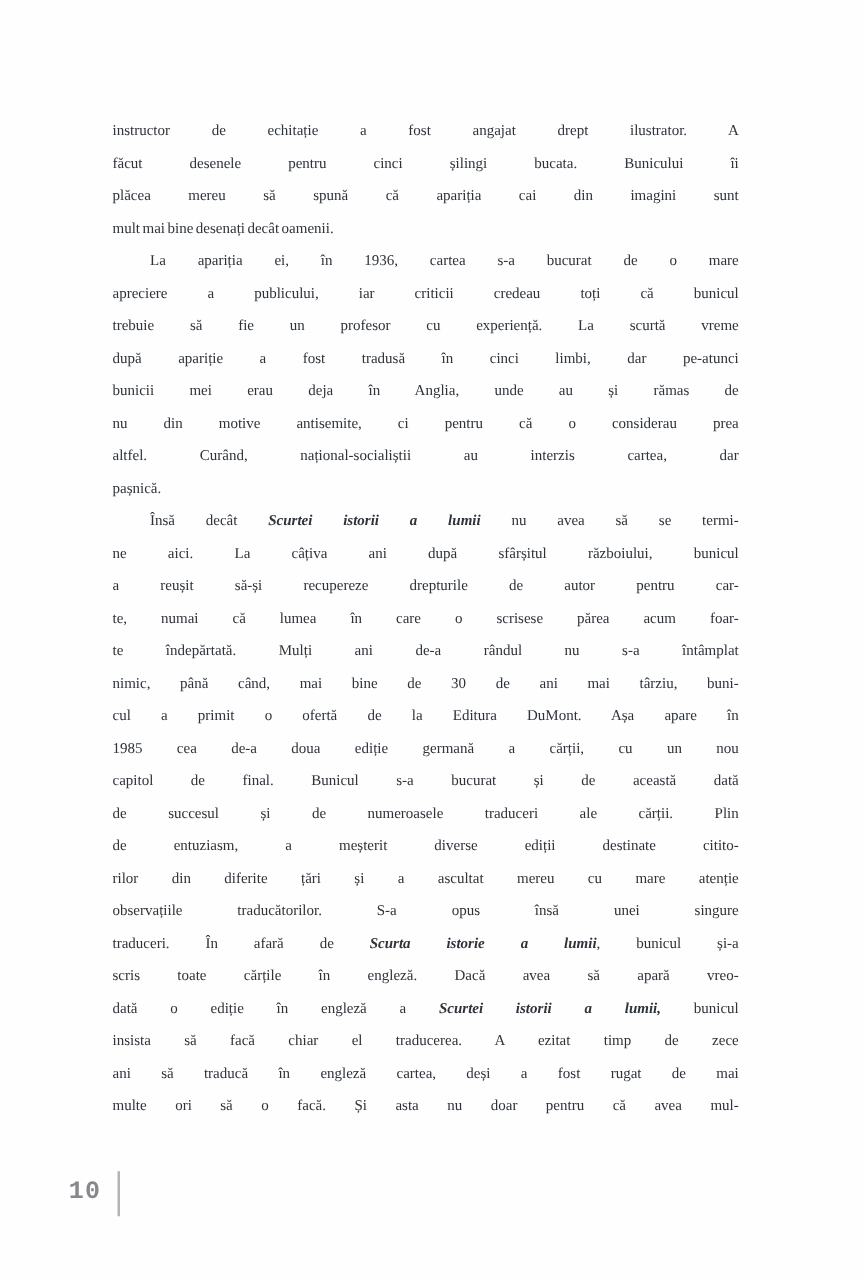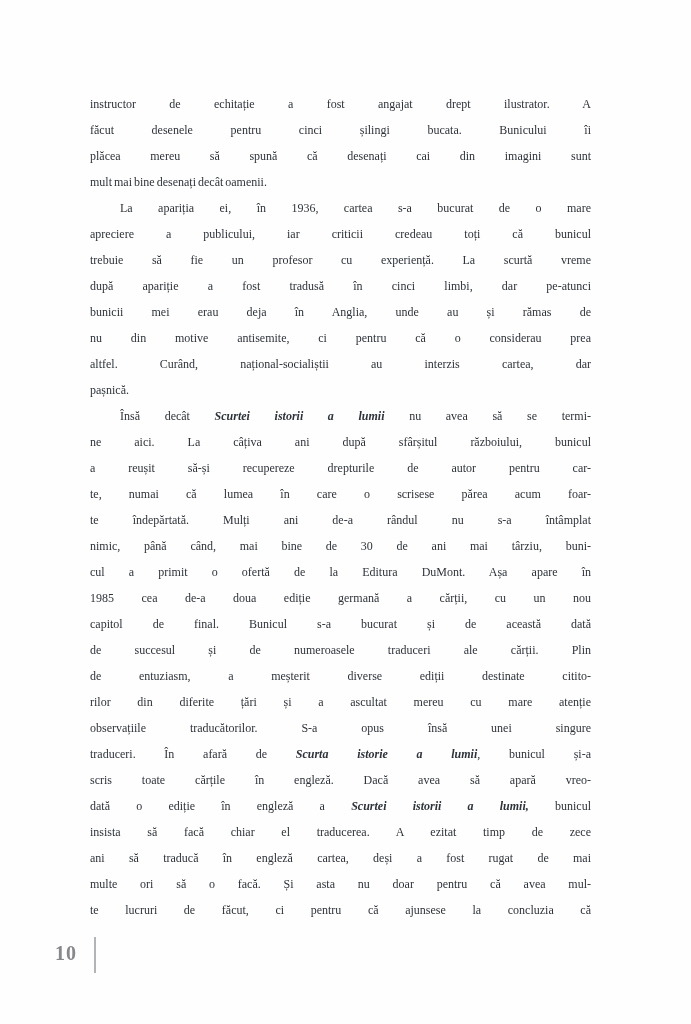--- a/index.html
+++ b/index.html
@@ -41,20 +41,21 @@
   .italic {
     font-style: italic;
     font-weight: bold;
   }
   .footer {
     position: absolute;
     left: 0;
     top: 930px;
     width: 691px;
     height: 50px;
+    font-family: Liberation Mono, monospace;
   }
   .page-number {
     position: absolute;
     left: 55px;
     top: 12px;
     font-size: 20px;
     font-weight: 600;
     letter-spacing: 1px;
     color: #86888b;
   }
@@ -68,21 +69,21 @@
   }
 </style>
 </head>
 <body style="background: rgb(254, 254, 254);">
 
 <div class="book-page">
   <div class="text-block" style="color: rgb(46, 51, 58);">
       <div class="paragraph">
         <div class="line"><span>instructor de echitație a fost angajat drept ilustrator. A</span></div>
         <div class="line"><span>făcut desenele pentru cinci șilingi bucata. Bunicului îi</span></div>
-        <div class="line"><span>plăcea mereu să spună că desenați cai din imagini sunt</span></div>
+        <div class="line"><span>plăcea mereu să spună că apariția cai din imagini sunt</span></div>
         <div class="line end"><span>mult mai bine desenați decât oamenii.</span></div>
       </div>
       <div class="paragraph">
         <div class="line first"><span>La apariția ei, în 1936, cartea s-a bucurat de o mare</span></div>
         <div class="line"><span>apreciere a publicului, iar criticii credeau toți că bunicul</span></div>
         <div class="line"><span>trebuie să fie un profesor cu experiență. La scurtă vreme</span></div>
         <div class="line"><span>după apariție a fost tradusă în cinci limbi, dar pe-atunci</span></div>
         <div class="line"><span>bunicii mei erau deja în Anglia, unde au și rămas de</span></div>
         <div class="line"><span>nu din motive antisemite, ci pentru că o considerau prea</span></div>
         <div class="line"><span>altfel. Curând, național-socialiștii au interzis cartea, dar</span></div>
@@ -101,20 +102,19 @@
         <div class="line"><span>de succesul și de numeroasele traduceri ale cărții. Plin</span></div>
         <div class="line"><span>de entuziasm, a meșterit diverse ediții destinate citito-</span></div>
         <div class="line"><span>rilor din diferite țări și a ascultat mereu cu mare atenție</span></div>
         <div class="line"><span>observațiile traducătorilor. S-a opus însă unei singure</span></div>
         <div class="line"><span>traduceri. În afară de </span><span class="italic">Scurta istorie a lumii</span><span>, bunicul și-a</span></div>
         <div class="line"><span>scris toate cărțile în engleză. Dacă avea să apară vreo-</span></div>
         <div class="line"><span>dată o ediție în engleză a </span><span class="italic">Scurtei istorii a lumii,</span><span> bunicul</span></div>
         <div class="line"><span>insista să facă chiar el traducerea. A ezitat timp de zece</span></div>
         <div class="line"><span>ani să traducă în engleză cartea, deși a fost rugat de mai</span></div>
         <div class="line"><span>multe ori să o facă. Și asta nu doar pentru că avea mul-</span></div>
-        <div class="line"><span>te lucruri de făcut, ci pentru că ajunsese la concluzia că</span></div>
       </div>
     </div>
   <div class="footer">
     <span class="page-number" style="color: rgb(134, 136, 139);">10</span>
     <span class="footer-rule" style="background: rgb(178, 180, 182);"></span>
   </div>
 </div>
 
 </body></html>

